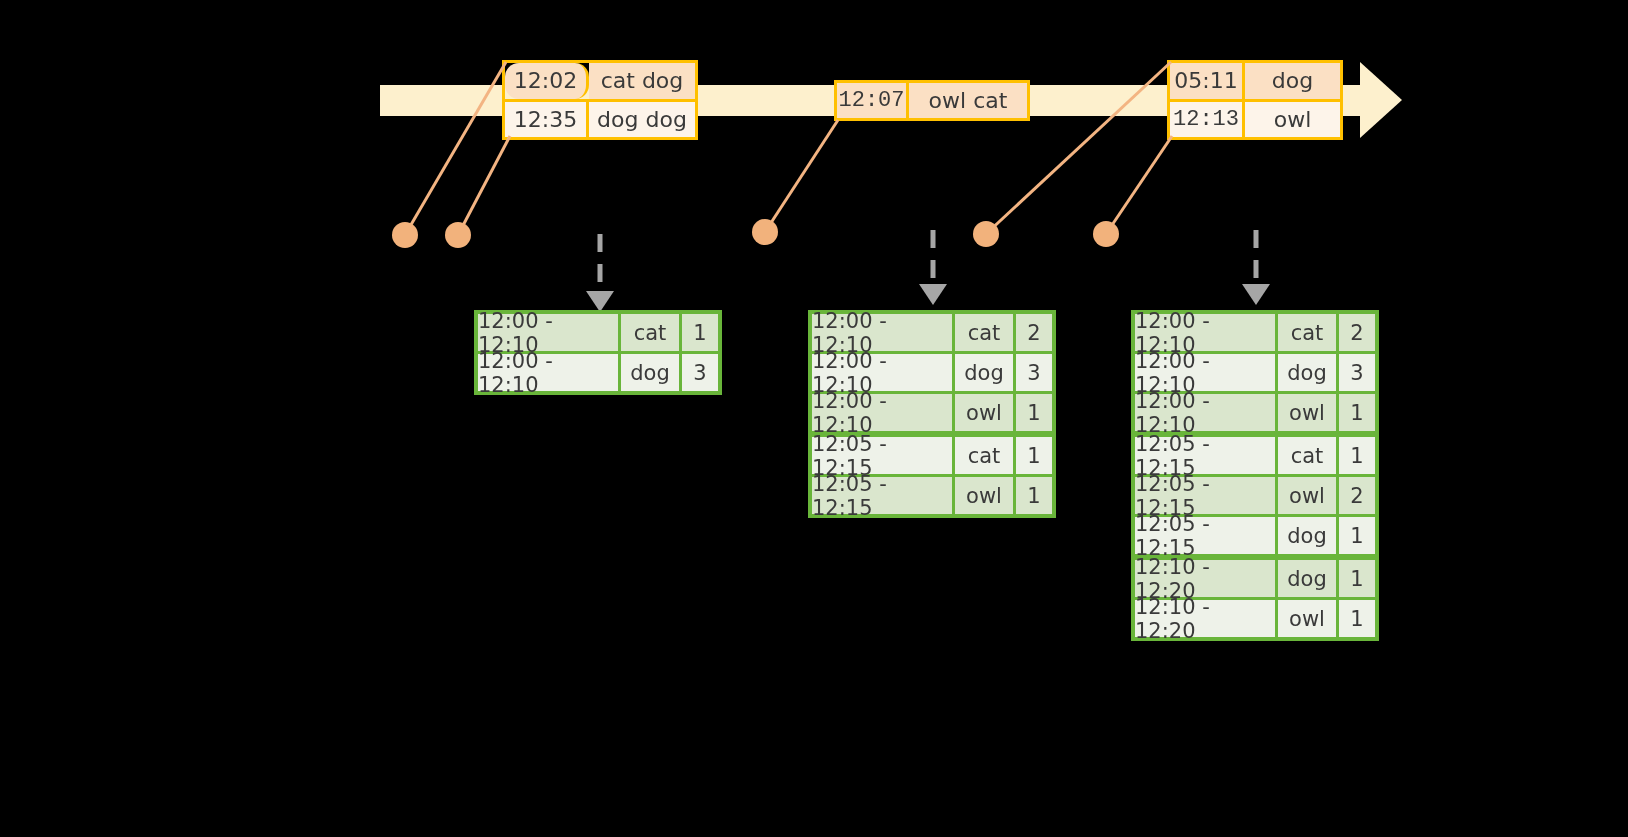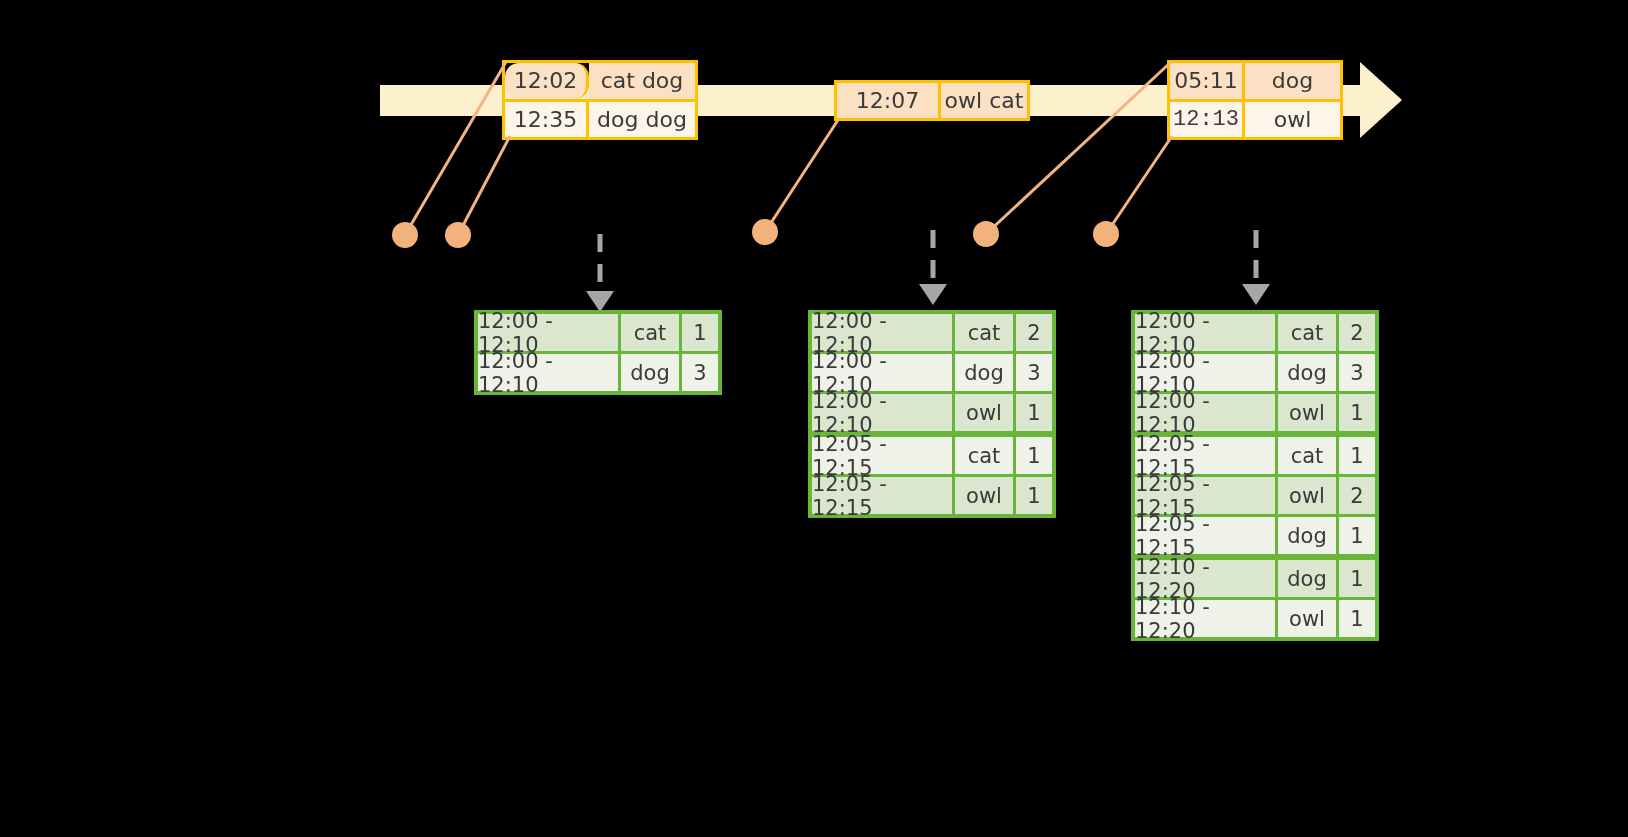--- a/index.html
+++ b/index.html
@@ -65,21 +65,21 @@
       <div class="evt-val">cat dog</div>
     </div>
     <div class="evt-row light">
       <div class="evt-time" style="width:84px;">12:35</div>
       <div class="evt-val">dog dog</div>
     </div>
   </div>
 
   <div class="evt" style="left:834px;top:80px;width:196px;height:41px;">
     <div class="evt-row shade">
-      <div class="evt-time" style="width:104px;">12:07</div>
+      <div class="evt-time" style="width:72px;font-family:Liberation Mono, monospace;">12:07</div>
       <div class="evt-val">owl cat</div>
     </div>
   </div>
 
   <div class="evt" style="left:1167px;top:60px;width:176px;height:80px;">
     <div class="evt-row shade">
       <div class="evt-time" style="width:75px;">05:11</div>
       <div class="evt-val">dog</div>
     </div>
     <div class="evt-row light">

